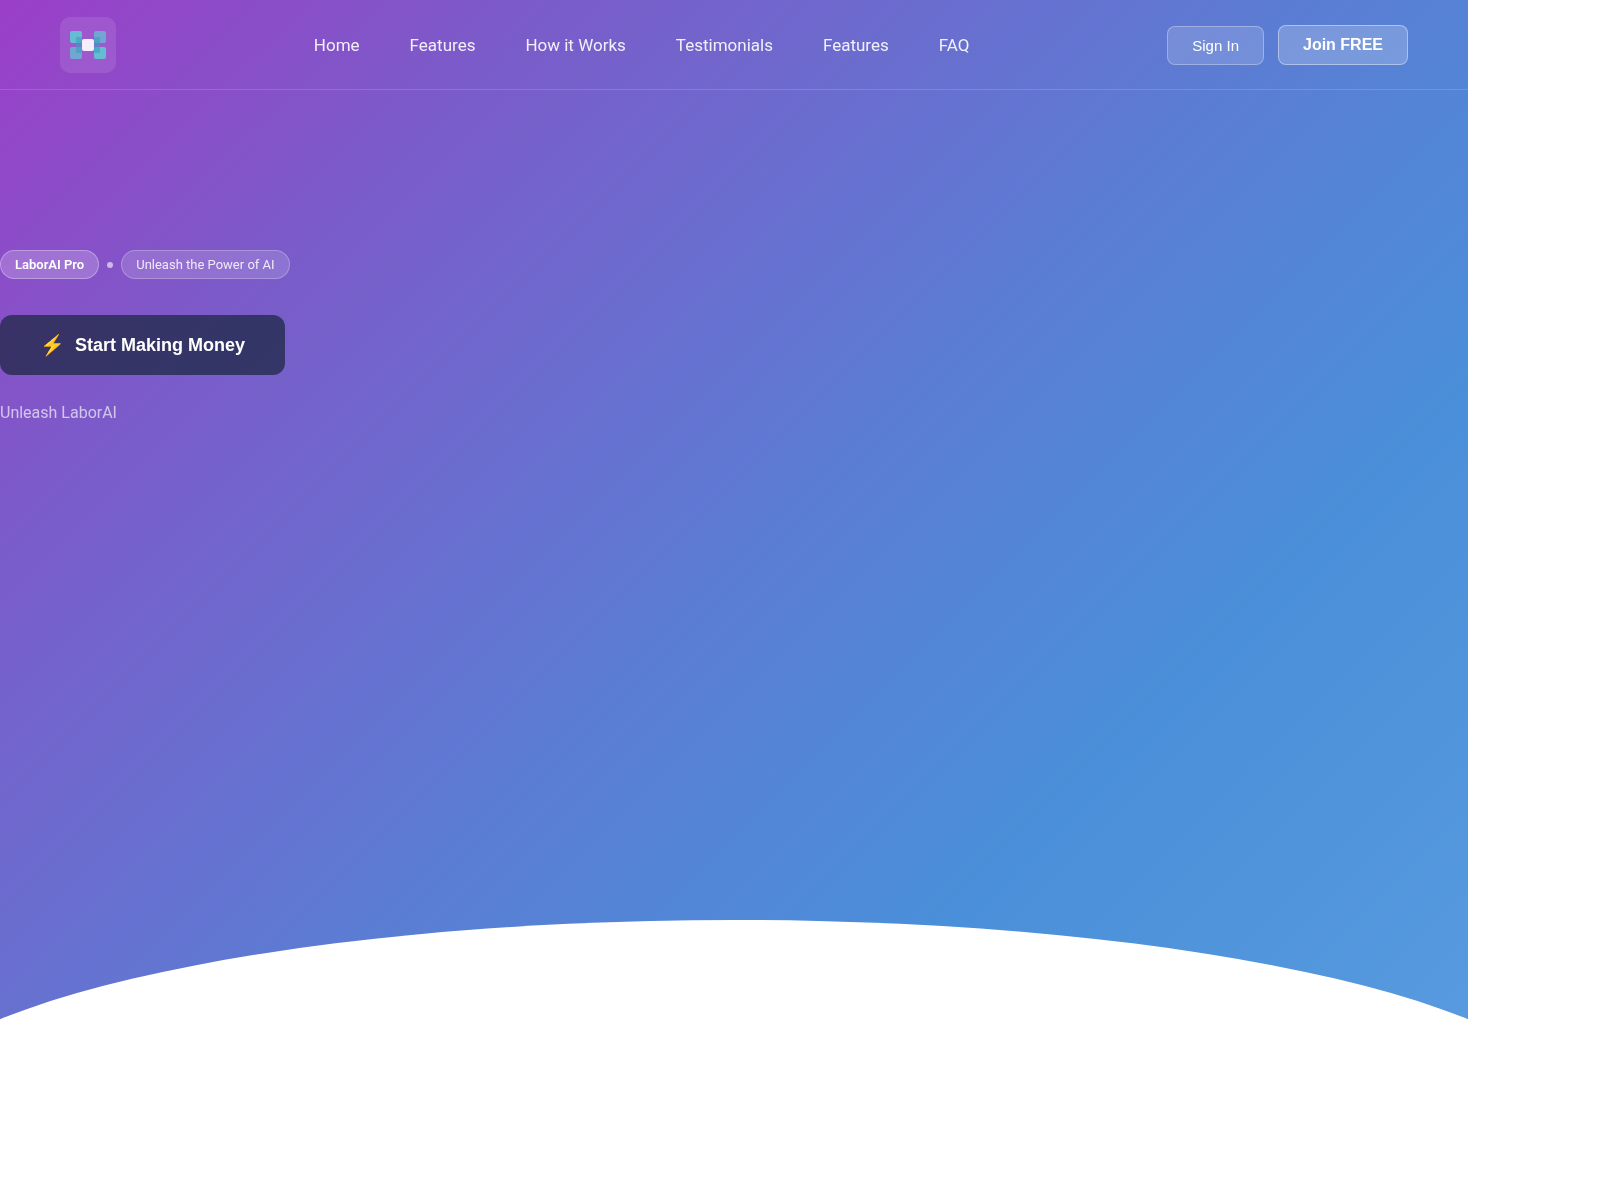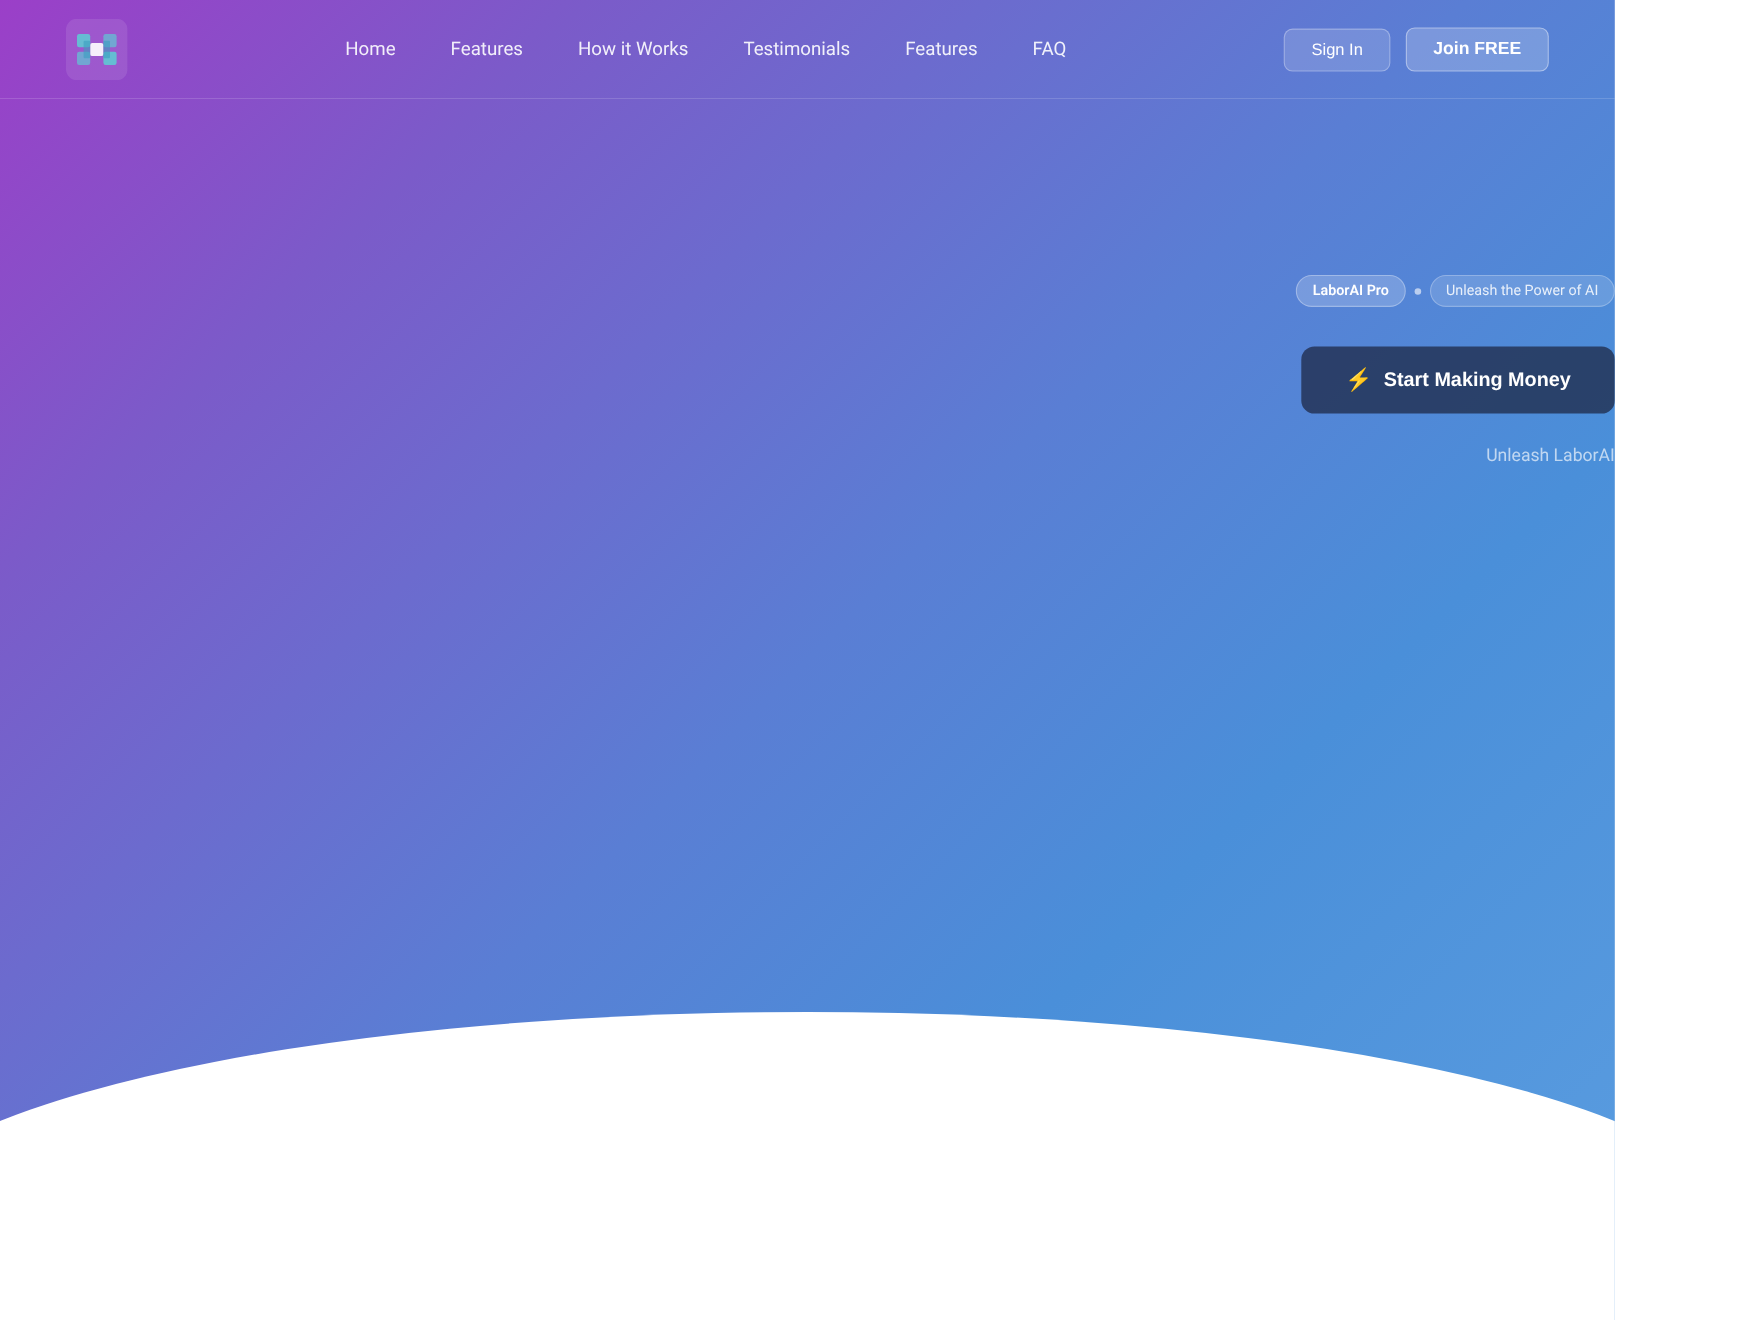--- a/index.html
+++ b/index.html
@@ -99,21 +99,21 @@
       cursor: pointer;
       font-weight: 600;
     }
 
     
     .hero {
       position: relative;
       z-index: 5;
       display: flex;
       flex-direction: column;
-      align-items: flex-end;
+      align-items: flex-start;
       justify-content: center;
       text-align: center;
       padding-top: 160px;
     }
 
     .hero-badge {
       display: flex;
       align-items: center;
       gap: 8px;
       margin-bottom: 36px;

